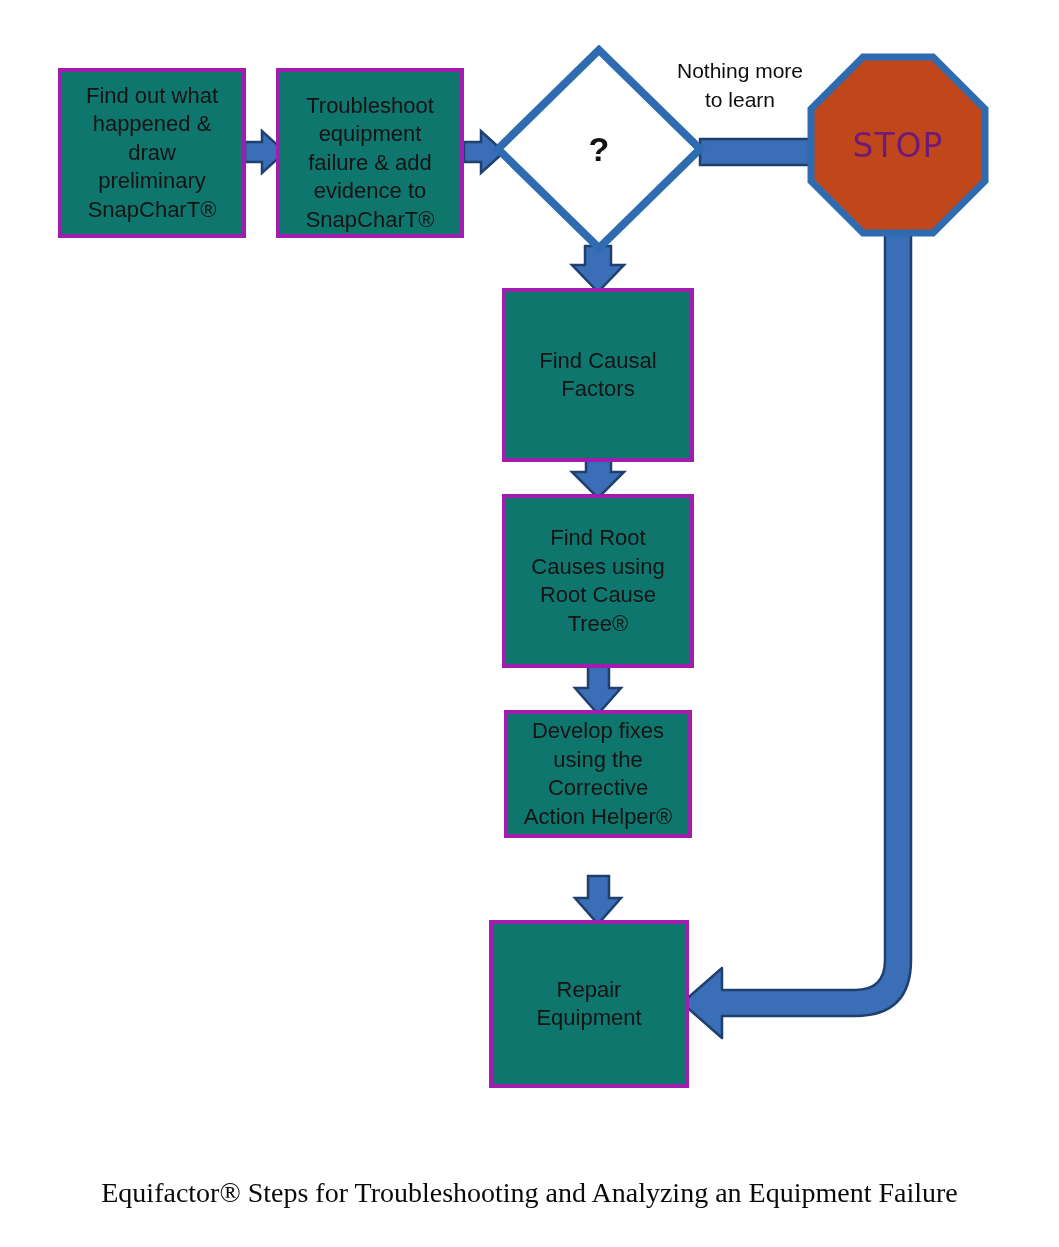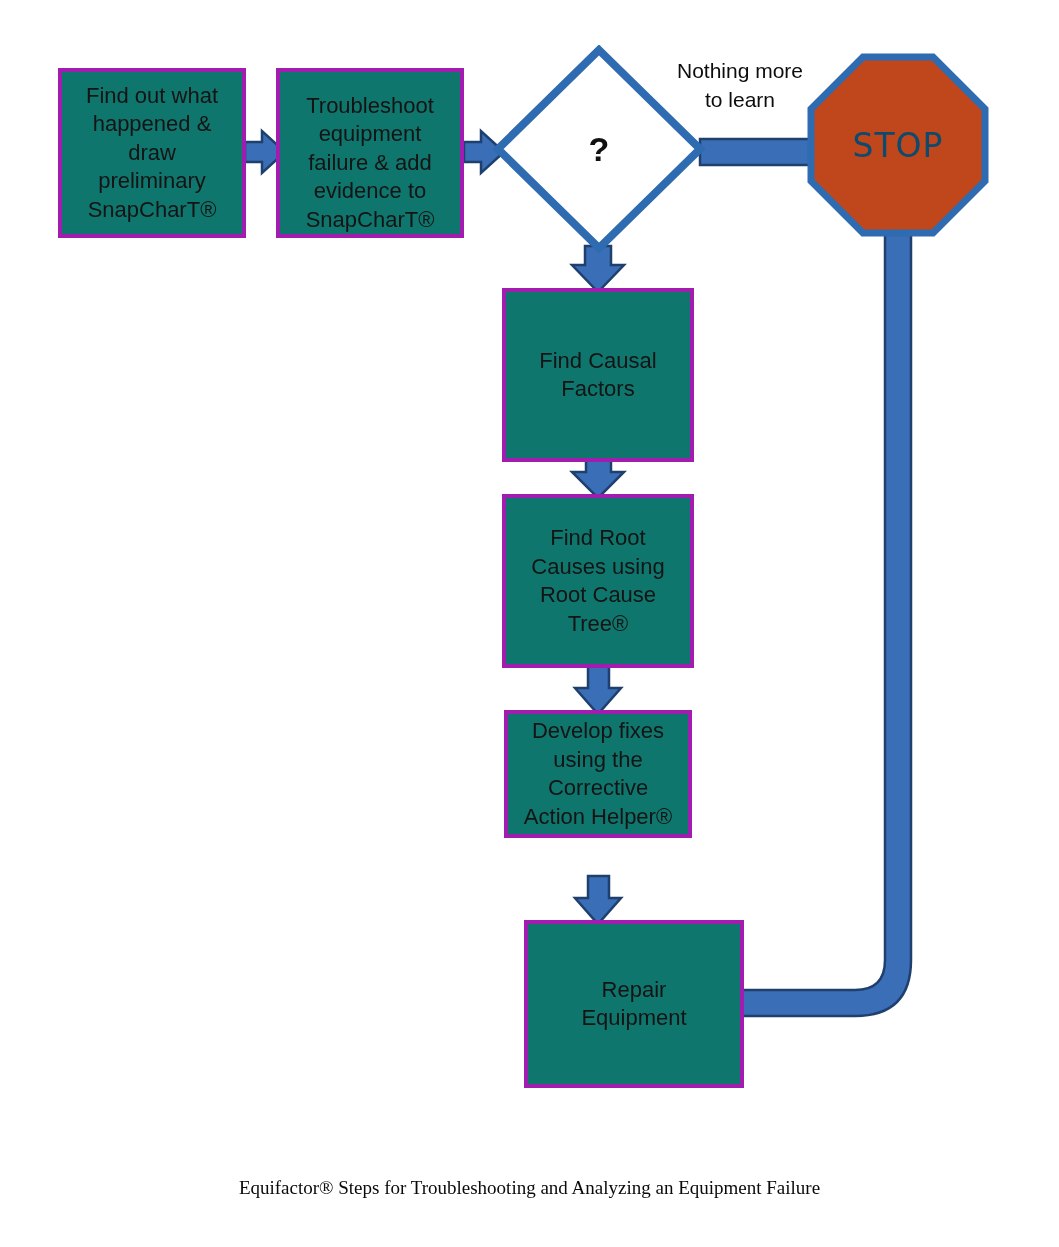--- a/index.html
+++ b/index.html
@@ -77,21 +77,21 @@
     top: 0;
     width: 184px;
     height: 186px;
     display: flex;
     align-items: center;
     justify-content: center;
     font-family: "DejaVu Sans", sans-serif;
     font-size: 33px;
     font-weight: 400;
     letter-spacing: 1px;
-    color: #0c4a6e;
+    color: #701a75;
   }
   
   #edge-label-nothing-more {
     position: absolute;
     left: 660px;
     top: 56px;
     width: 160px;
     text-align: center;
     font-family: Liberation Sans, sans-serif;
     font-size: 21px;
@@ -109,21 +109,21 @@
     pointer-events: none;
   }
   
   #caption {
     position: absolute;
     left: 0;
     top: 1177px;
     width: 1059px;
     text-align: center;
     font-family: "Liberation Serif", "DejaVu Serif", serif;
-    font-size: 19px;
+    font-size: 28px;
     color: #0a0a0a;
   }
 </style>
 </head>
 <body>
 
 <div id="canvas">
 
   <svg id="connectors" viewBox="0 0 1059 1247" width="1059" height="1247">
 
@@ -216,20 +216,20 @@
 Tree®</span>
   </div>
 
   <div class="box" id="node-step5" style="left:504px; top:710px; width:188px; height:128px;">
     <span class="box-label">Develop fixes
 using the
 Corrective
 Action Helper®</span>
   </div>
 
-  <div class="box" id="node-step6" style="left:524px; top:920px; width:220px; height:168px;">
+  <div class="box" id="node-step6" style="left:489px; top:920px; width:200px; height:168px;">
     <span class="box-label">Repair
 Equipment</span>
   </div>
 
   <div id="caption">Equifactor® Steps for Troubleshooting and Analyzing an Equipment Failure</div>
 
 </div>
 
 </body></html>

